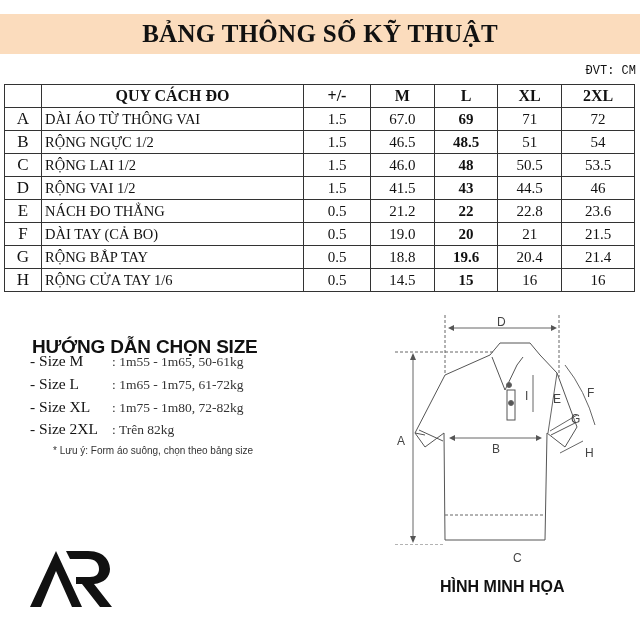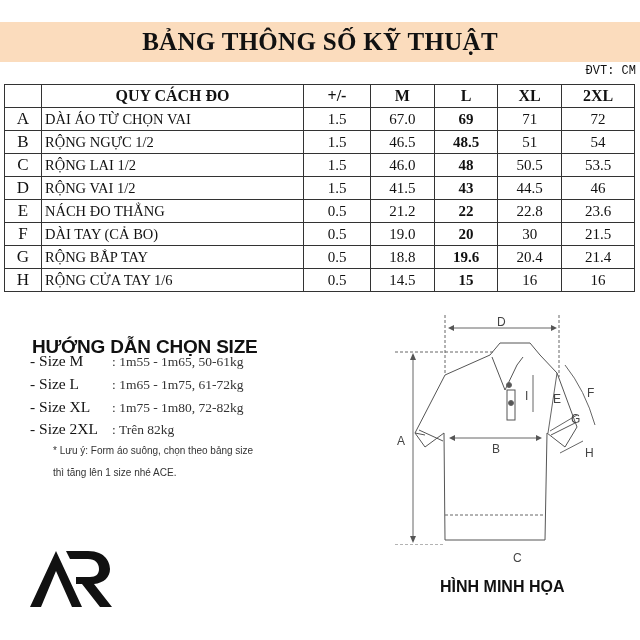--- a/index.html
+++ b/index.html
@@ -1,19 +1,19 @@
 <!DOCTYPE html>
 <html><head>
 <meta charset="utf-8">
 <style>
   html, body { margin: 0; padding: 0; background: #ffffff; }
   body { width: 640px; height: 640px; position: relative; overflow: hidden; font-family: "Liberation Serif", serif; color: #111; }
 
   .title-band {
-    position: absolute; left: 0; top: 22px; width: 640px; height: 40px;
+    position: absolute; left: 0; top: 14px; width: 640px; height: 40px;
     background: #fbdcbd; display: flex; align-items: center; justify-content: center;
   }
   .title-band h1 { margin: 0; font-size: 25px; font-weight: bold; letter-spacing: 0.3px; font-family: "Liberation Serif", serif; color: #111; }
 
   .unit { position: absolute; right: 4px; top: 64px; font-size: 12px; font-family: Liberation Mono, monospace; }
 
   table.spec {
     position: absolute; left: 4px; top: 84px; width: 631px;
     border-collapse: collapse; font-family: "Liberation Serif", serif; font-size: 15px;
   }
@@ -56,21 +56,21 @@
       <th class="tol">+/-</th>
       <th>M</th>
       <th>L</th>
       <th>XL</th>
       <th>2XL</th>
     </tr>
   </thead>
   <tbody>
     <tr>
       <td class="code">A</td>
-      <td class="desc">DÀI ÁO TỪ CHỌN VAI</td>
+      <td class="desc">DÀI ÁO TỪ THÔNG VAI</td>
       <td class="tol">1.5</td>
       <td>67.0</td>
       <td class="l">69</td>
       <td>71</td>
       <td>72</td>
     </tr>
     <tr>
       <td class="code">B</td>
       <td class="desc">RỘNG NGỰC 1/2</td>
       <td class="tol">1.5</td>
@@ -105,21 +105,21 @@
       <td class="l">22</td>
       <td>22.8</td>
       <td>23.6</td>
     </tr>
     <tr>
       <td class="code">F</td>
       <td class="desc">DÀI TAY (CẢ BO)</td>
       <td class="tol">0.5</td>
       <td>19.0</td>
       <td class="l">20</td>
-      <td>30</td>
+      <td>21</td>
       <td>21.5</td>
     </tr>
     <tr>
       <td class="code">G</td>
       <td class="desc">RỘNG BẮP TAY</td>
       <td class="tol">0.5</td>
       <td>18.8</td>
       <td class="l">19.6</td>
       <td>20.4</td>
       <td>21.4</td>
@@ -146,21 +146,20 @@
   <span class="lbl">- Size L</span><span class="val">: 1m65 - 1m75, 61-72kg</span>
 </div>
 <div class="size-row" style="top:398px;">
   <span class="lbl">- Size XL</span><span class="val">: 1m75 - 1m80, 72-82kg</span>
 </div>
 <div class="size-row" style="top:420px;">
   <span class="lbl">- Size 2XL</span><span class="val">: Trên 82kg</span>
 </div>
 <div class="note" style="top:440px;">
   <div>* Lưu ý: Form áo suông, chọn theo bảng size</div>
-  <div>thì tăng lên 1 size nhé ACE.</div>
 </div>
 
 <div class="logo">
   <svg width="100" height="68" viewBox="0 0 100 68">
     <polygon points="4,64 30,8 56,64 46,64 30,28 15,64" fill="#111"></polygon>
     <path d="M40,8 L62,8 C80,8 84,20 84,26 C84,34 78,40 68,41 L86,64 L74,64 L56,41 L50,41 L50,34 L64,34 C70,34 73,31 73,26 C73,20 69,16 62,16 L44,16 Z" fill="#111"></path>
   </svg>
 </div>
 
 <div class="figure">

